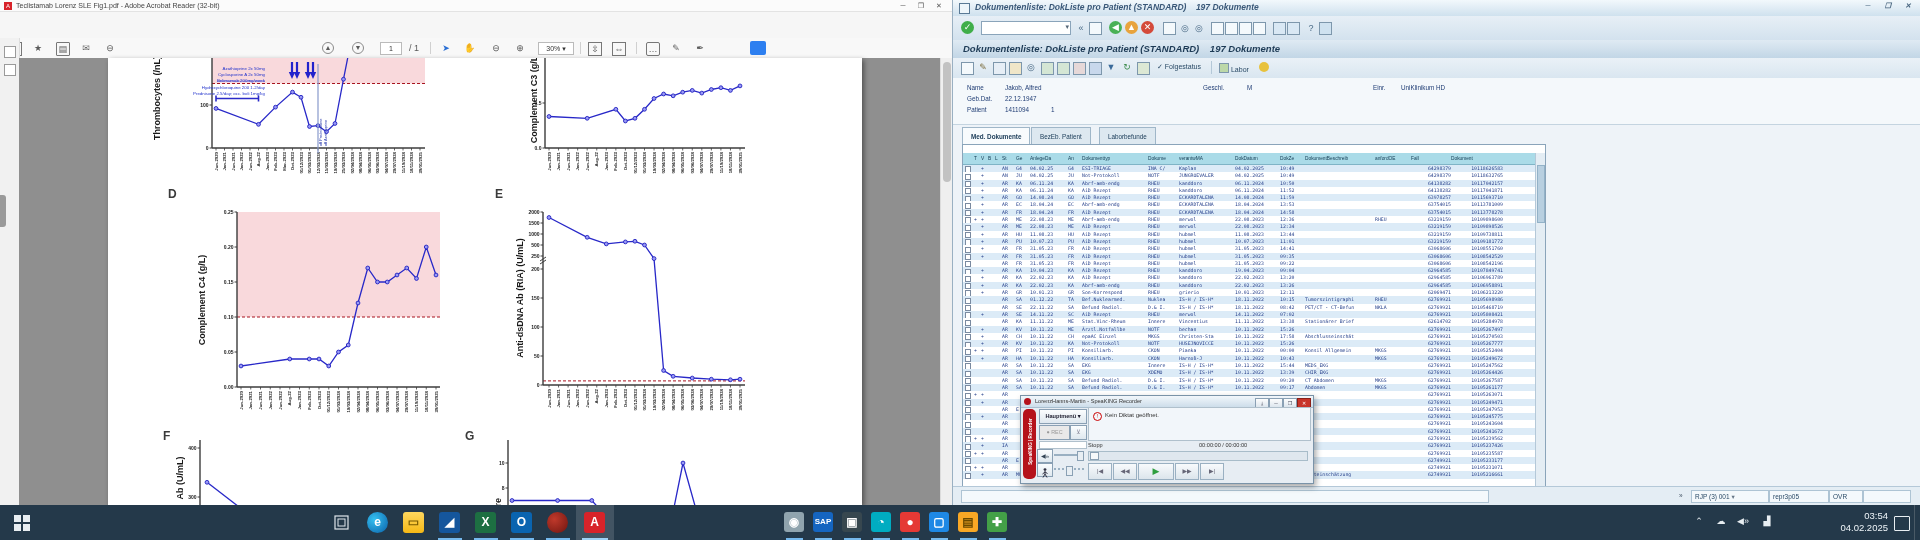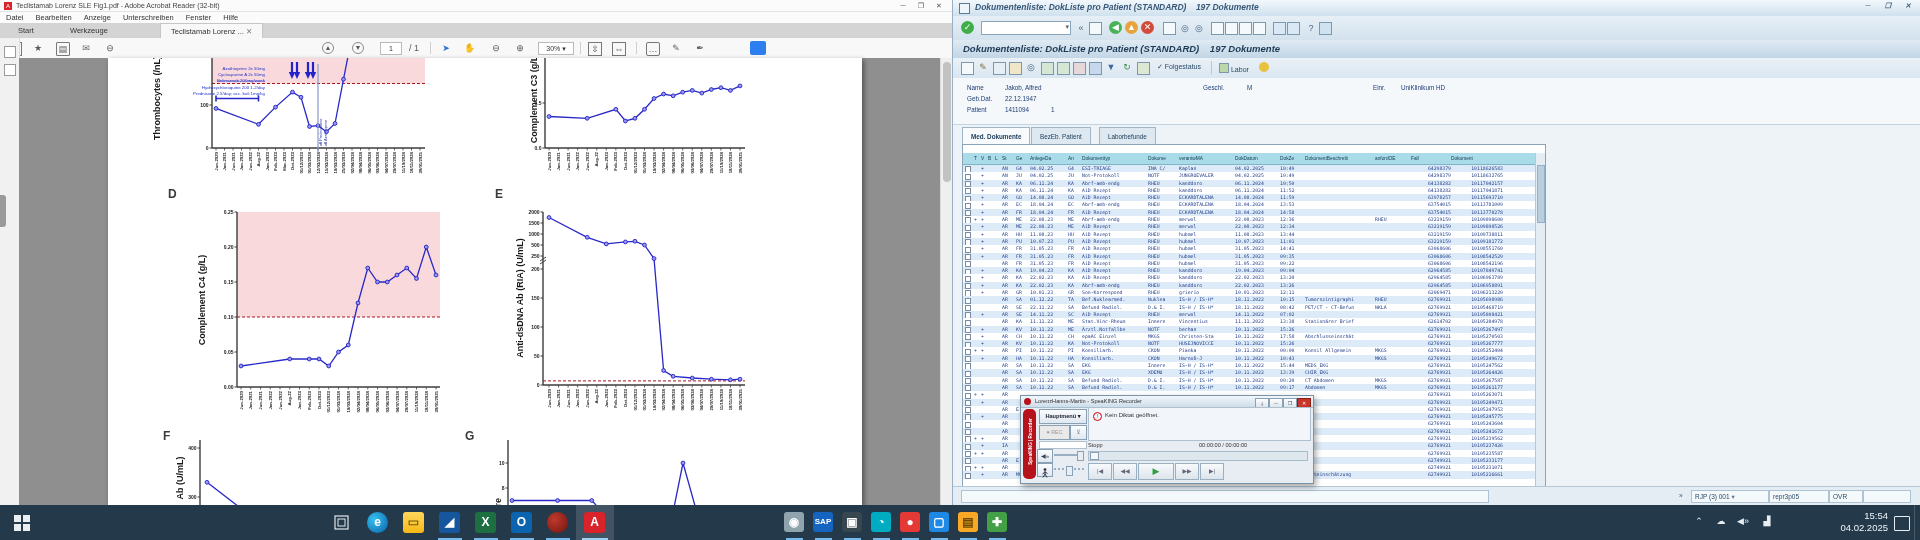--- a/index.html
+++ b/index.html
@@ -75,26 +75,20 @@
 
 <div id="root">
 
   <div id="acrobat" class="abs">
     <div id="acr-title" class="abs">
       <span class="acr-logo">A</span>
       <span class="txt">Teclistamab Lorenz SLE Fig1.pdf - Adobe Acrobat Reader (32-bit)</span>
       <span class="winbtn" style="left:894px;">─</span>
       <span class="winbtn" style="left:912px;">❐</span>
       <span class="winbtn" style="left:930px;">✕</span>
-    </div>
-    <div id="acr-menu" class="abs"><span>Datei</span><span>Bearbeiten</span><span>Anzeige</span><span>Unterschreiben</span><span>Fenster</span><span>Hilfe</span></div>
-    <div id="acr-tabs" class="abs">
-      <span class="acr-tab" style="left:8px;">Start</span>
-      <span class="acr-tab" style="left:60px;">Werkzeuge</span>
-      <span class="acr-tab active" style="left:160px;"><span>Teclistamab Lorenz ...</span> <span style="color:#777;">✕</span></span>
     </div>
     <div id="acr-toolbar" class="abs">
       <span class="ticon" style="left:8px;border:1px solid #777;"></span>
       <span class="ticon" style="left:32px;">★</span>
       <span class="ticon" style="left:56px;border:1px solid #777;border-radius:1px;">▤</span>
       <span class="ticon" style="left:80px;">✉</span>
       <span class="ticon" style="left:104px;">⊖</span>
       <span class="ticon tcircle" style="left:322px;">▲</span>
       <span class="ticon tcircle" style="left:352px;">▼</span>
       <span class="tfield" style="left:380px;width:20px;">1</span>
@@ -1588,20 +1582,20 @@
       </div>
     <div class="tb-slot" style="left:983px;width:29px;">
         <span class="appico" style="left:4px;background:#43a047;width:20px;height:20px;line-height:20px;">✚</span>
         <span class="tb-underline"></span>
       </div>
     <span class="tray-ico" style="left:1692px;">⌃</span>
     <span class="tray-ico" style="left:1714px;">☁</span>
     <span class="tray-ico" style="left:1736px;">◀»</span>
     <span class="tray-ico" style="left:1760px;">▟</span>
     <div class="abs" style="left:1820px;top:5px;width:68px;text-align:right;color:#eef4f8;font-size:9.5px;line-height:12px;">
-      <div>15:54</div>
+      <div>03:54</div>
       <div>04.02.2025</div>
     </div>
     <div class="abs" style="left:1894px;top:11px;width:14px;height:13px;border:1.2px solid #e8eef2;border-radius:1px;"></div>
     <div class="abs" style="left:1914px;top:0;width:6px;height:35px;border-left:1px solid #4a5a66;"></div>
   </div>
 
 </div>
 
 </body></html>

